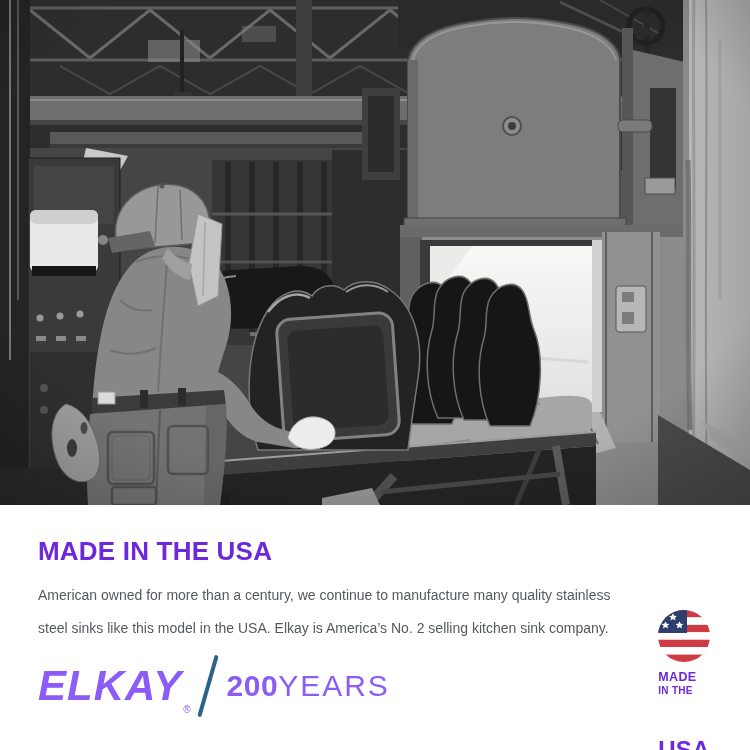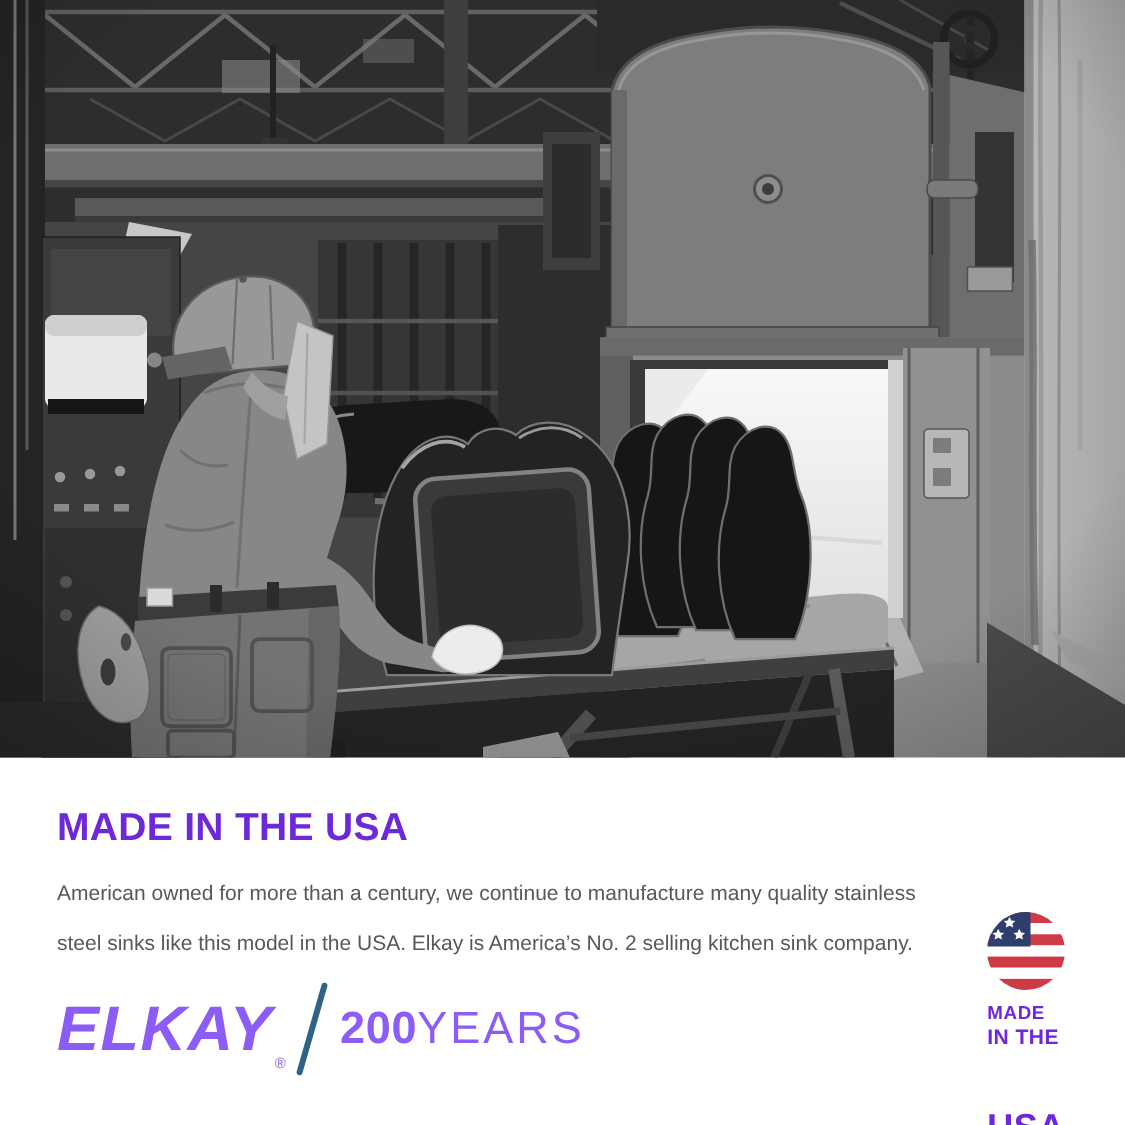--- a/index.html
+++ b/index.html
@@ -24,21 +24,21 @@
   .logo .brand{font-style:italic;font-weight:700;font-size:42px;letter-spacing:1px;line-height:1;}
   .logo .reg{font-size:10px;align-self:flex-end;margin:0 0 3px 1px;font-style:normal;}
   .logo .slash{width:4px;height:64px;background:#2D6384;transform:rotate(16deg);
     border-radius:2px;margin:0 17px 0 15px;flex:0 0 auto;}
   .logo .years-num{font-weight:700;font-size:30px;letter-spacing:.5px;line-height:1;}
   .logo .years-word{font-weight:400;font-size:30px;letter-spacing:2px;line-height:1;}
   .badge{display:flex;align-items:center;gap:9px;color:#6d28d9;flex-direction:column;}
   .badge svg{display:block;flex:0 0 auto;}
   .badge-text span{display:block;line-height:1;}
   .badge-made{font-size:12.5px;font-weight:700;letter-spacing:.4px;}
-  .badge-inthe{font-size:14px;font-weight:700;letter-spacing:.3px;margin:2px 0 1px;}
+  .badge-inthe{font-size:10px;font-weight:700;letter-spacing:.3px;margin:2px 0 1px;}
   .badge-usa{font-size:24px;font-weight:700;letter-spacing:.3px;margin-top:42px;}
 </style>
 </head>
 <body>
 
 <div class="canvas">
 
   <div class="photo">
     <svg width="750" height="505" viewBox="0 0 750 505" xmlns="http://www.w3.org/2000/svg">
       <defs>

